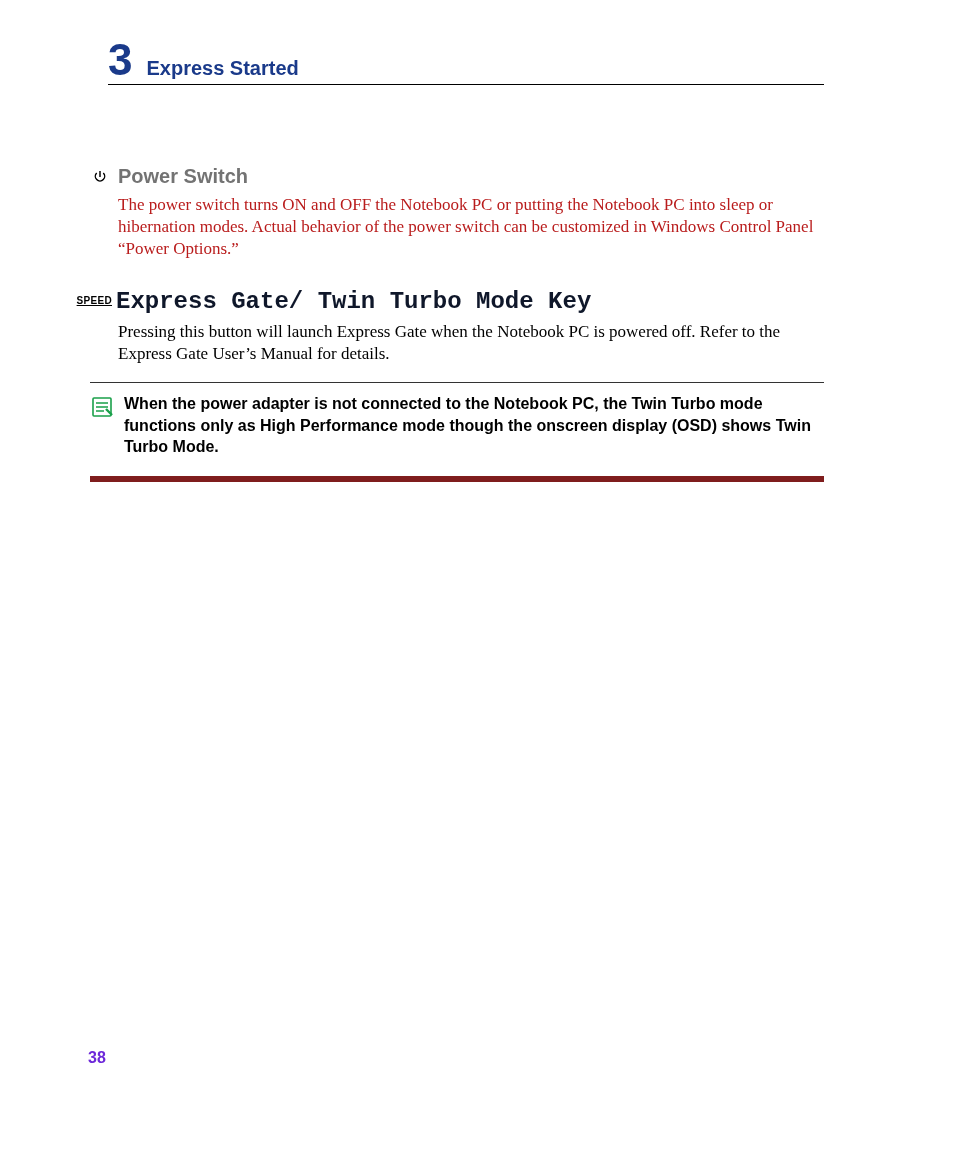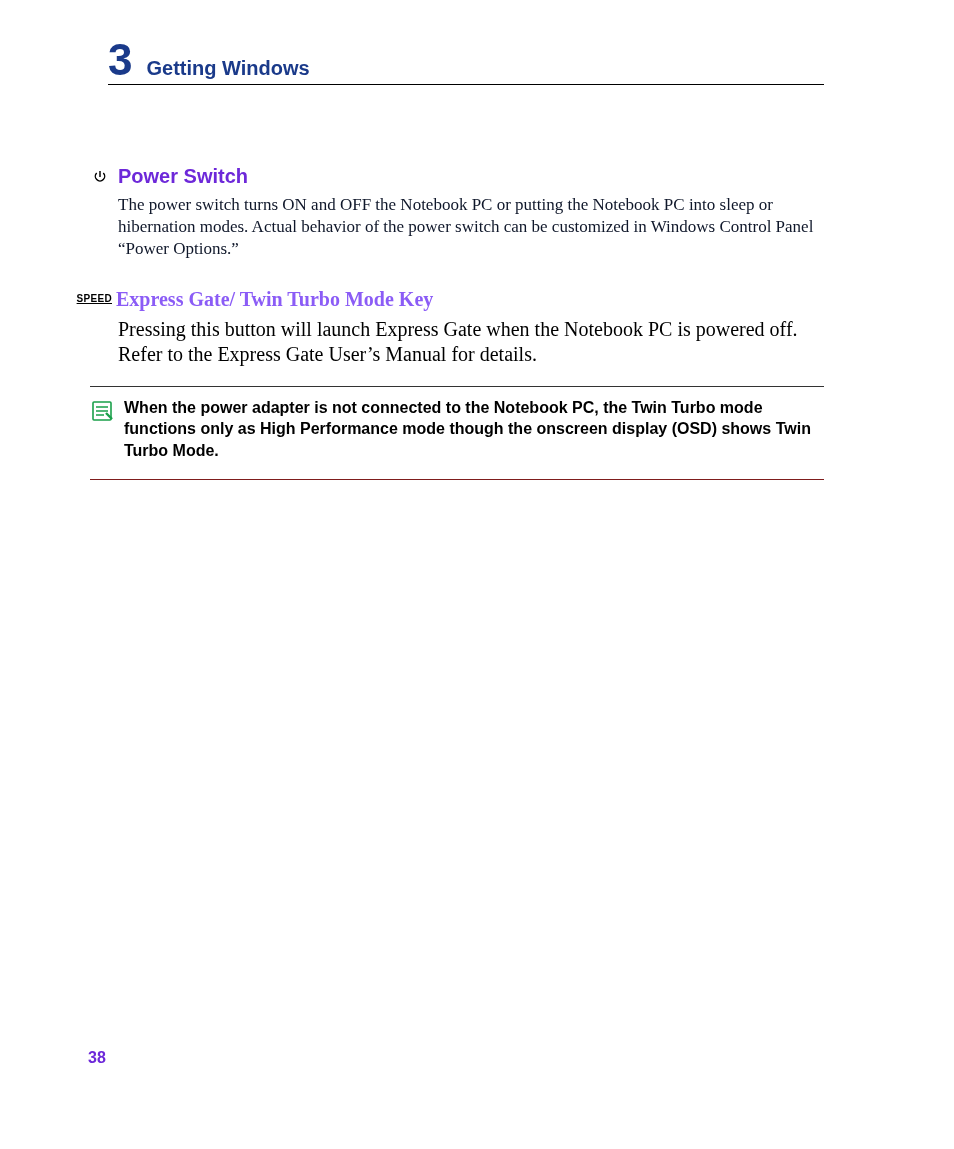--- a/index.html
+++ b/index.html
@@ -51,26 +51,26 @@
     .sec-icon {
       width: 20px;
       display: inline-flex;
       justify-content: center;
       font-size: 16px;
     }
     .sec-title {
       font-family: Arial, Helvetica, sans-serif;
       font-weight: bold;
       font-size: 20px;
-      color: #6d28d9;
+      color: #737373;
     }
     .sec-body {
       font-family: "Times New Roman", Times, serif;
       font-size: 17px;
-      color: #0f172a;
+      color: #b91c1c;
       line-height: 1.3;
       margin-left: 28px;
       margin-top: 6px;
     }
     .speed-label {
       font-family: Arial, Helvetica, sans-serif;
       font-weight: bold;
       font-size: 10px;
       letter-spacing: 0.3px;
       transform: translateY(-4px);
@@ -79,37 +79,37 @@
       text-align: right;
       margin-left: -14px;
       text-decoration: underline;
     }
     .eg-head {
       display: flex;
       align-items: baseline;
       gap: 4px;
     }
     .eg-title {
-      font-family: Liberation Serif, serif;
+      font-family: Liberation Mono, monospace;
       font-weight: bold;
-      font-size: 20px;
-      color: #8b5cf6;
+      font-size: 24px;
+      color: #0f172a;
     }
     .eg-body {
       font-family: "Times New Roman", Times, serif;
-      font-size: 20px;
+      font-size: 17px;
       color: #000;
       line-height: 1.26;
       margin-left: 28px;
       margin-top: 6px;
     }
     .note-wrap {
       margin-top: 18px;
       border-top: 1px solid #333;
-      border-bottom: 1px solid #7f1d1d;
+      border-bottom: 6px solid #7f1d1d;
       padding: 10px 0 18px 0;
       display: flex;
       gap: 10px;
       align-items: flex-start;
       margin-left: 0;
     }
     .note-icon {
       color: #1aa04a;
       flex: 0 0 24px;
       margin-top: 2px;
@@ -132,21 +132,21 @@
     }
     .power-icon svg { width: 16px; height: 16px; }
   </style>
 </head>
 <body>
 
 <div class="page">
 
   <div class="chapter-header">
     <span class="chapter-number">3</span>
-    <span class="chapter-title">Getting Windows</span>
+    <span class="chapter-title">Express Started</span>
   </div>
 
   <div class="sec">
     <div class="sec-head">
       <span class="sec-icon power-icon">
         <svg viewBox="0 0 24 24" fill="none" stroke="#000" stroke-width="2.2">
           <path d="M12 3 L12 12"></path>
           <path d="M7 6 A7 7 0 1 0 17 6"></path>
         </svg>
       </span>

